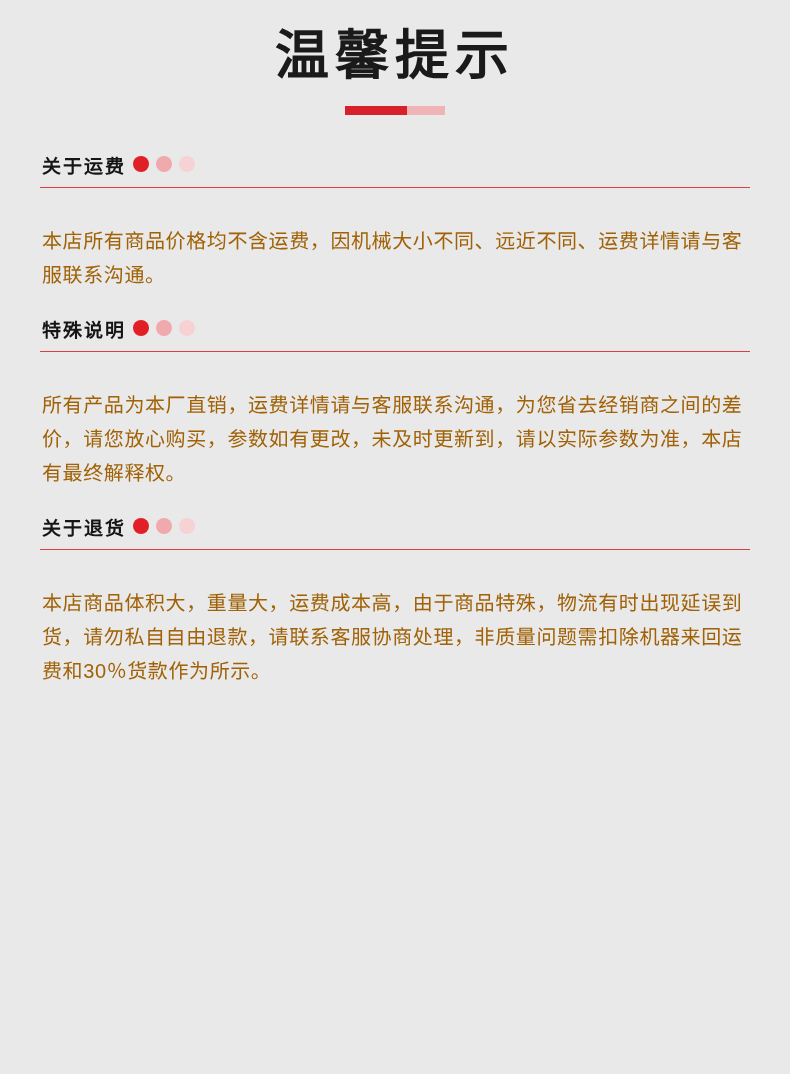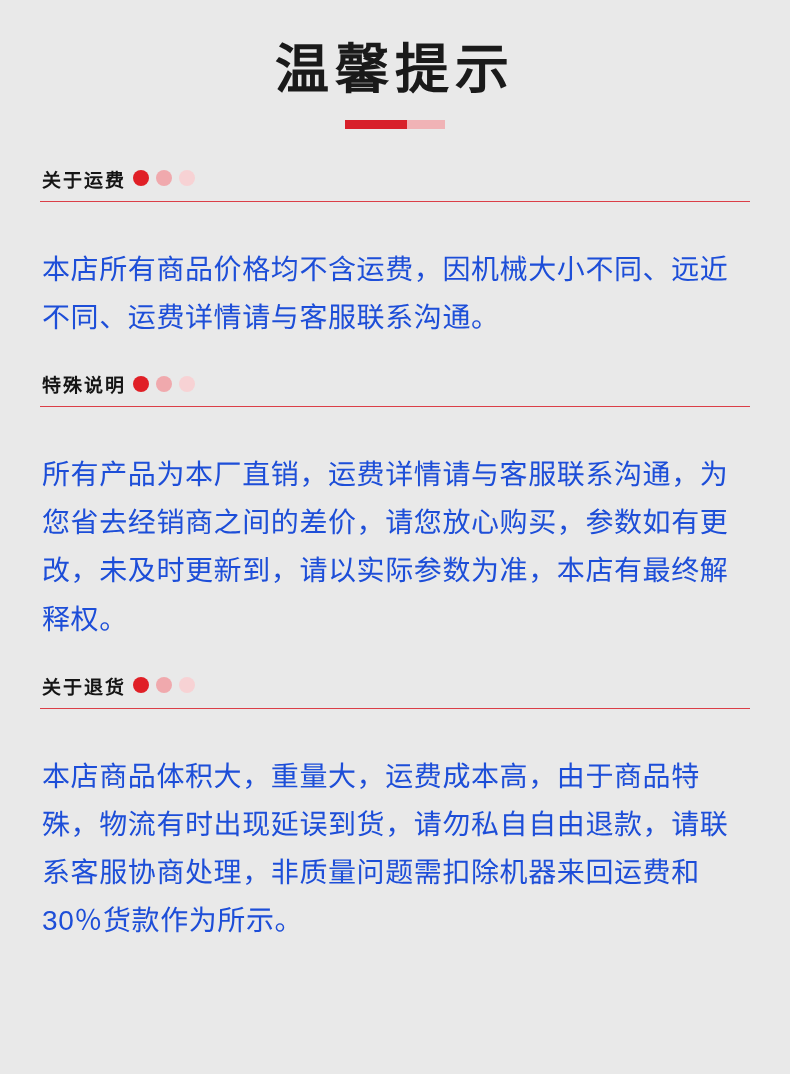--- a/index.html
+++ b/index.html
@@ -17,21 +17,21 @@
   }
   .page {
     position: relative;
     width: 790px;
     height: 1074px;
     padding: 0 40px;
   }
 
   
   .title-block {
-    padding-top: 38px;
+    padding-top: 24px;
     text-align: center;
   }
   .main-title {
     font-size: 54px;
     font-weight: 700;
     letter-spacing: 6px;
     line-height: 1.18;
     color: #1a1a1a;
     margin: 0;
   }
@@ -79,24 +79,24 @@
   .dot.d2 { background: #f0a9ad; }
   .dot.d3 { background: #f7d2d4; }
 
   .sec-divider {
     height: 1px;
     background: #d8202a;
     width: 100%;
     opacity: .85;
   }
   .sec-body {
-    font-size: 28px;
+    font-size: 20px;
     line-height: 1.72;
     letter-spacing: 0.6px;
-    color: #1d4ed8;
+    color: #a16207;
     padding: 16px 2px 0 2px;
     text-align: left;
   }
 
   
   .section + .section { margin-top: 22px; }
 </style>
 </head>
 <body>
 

